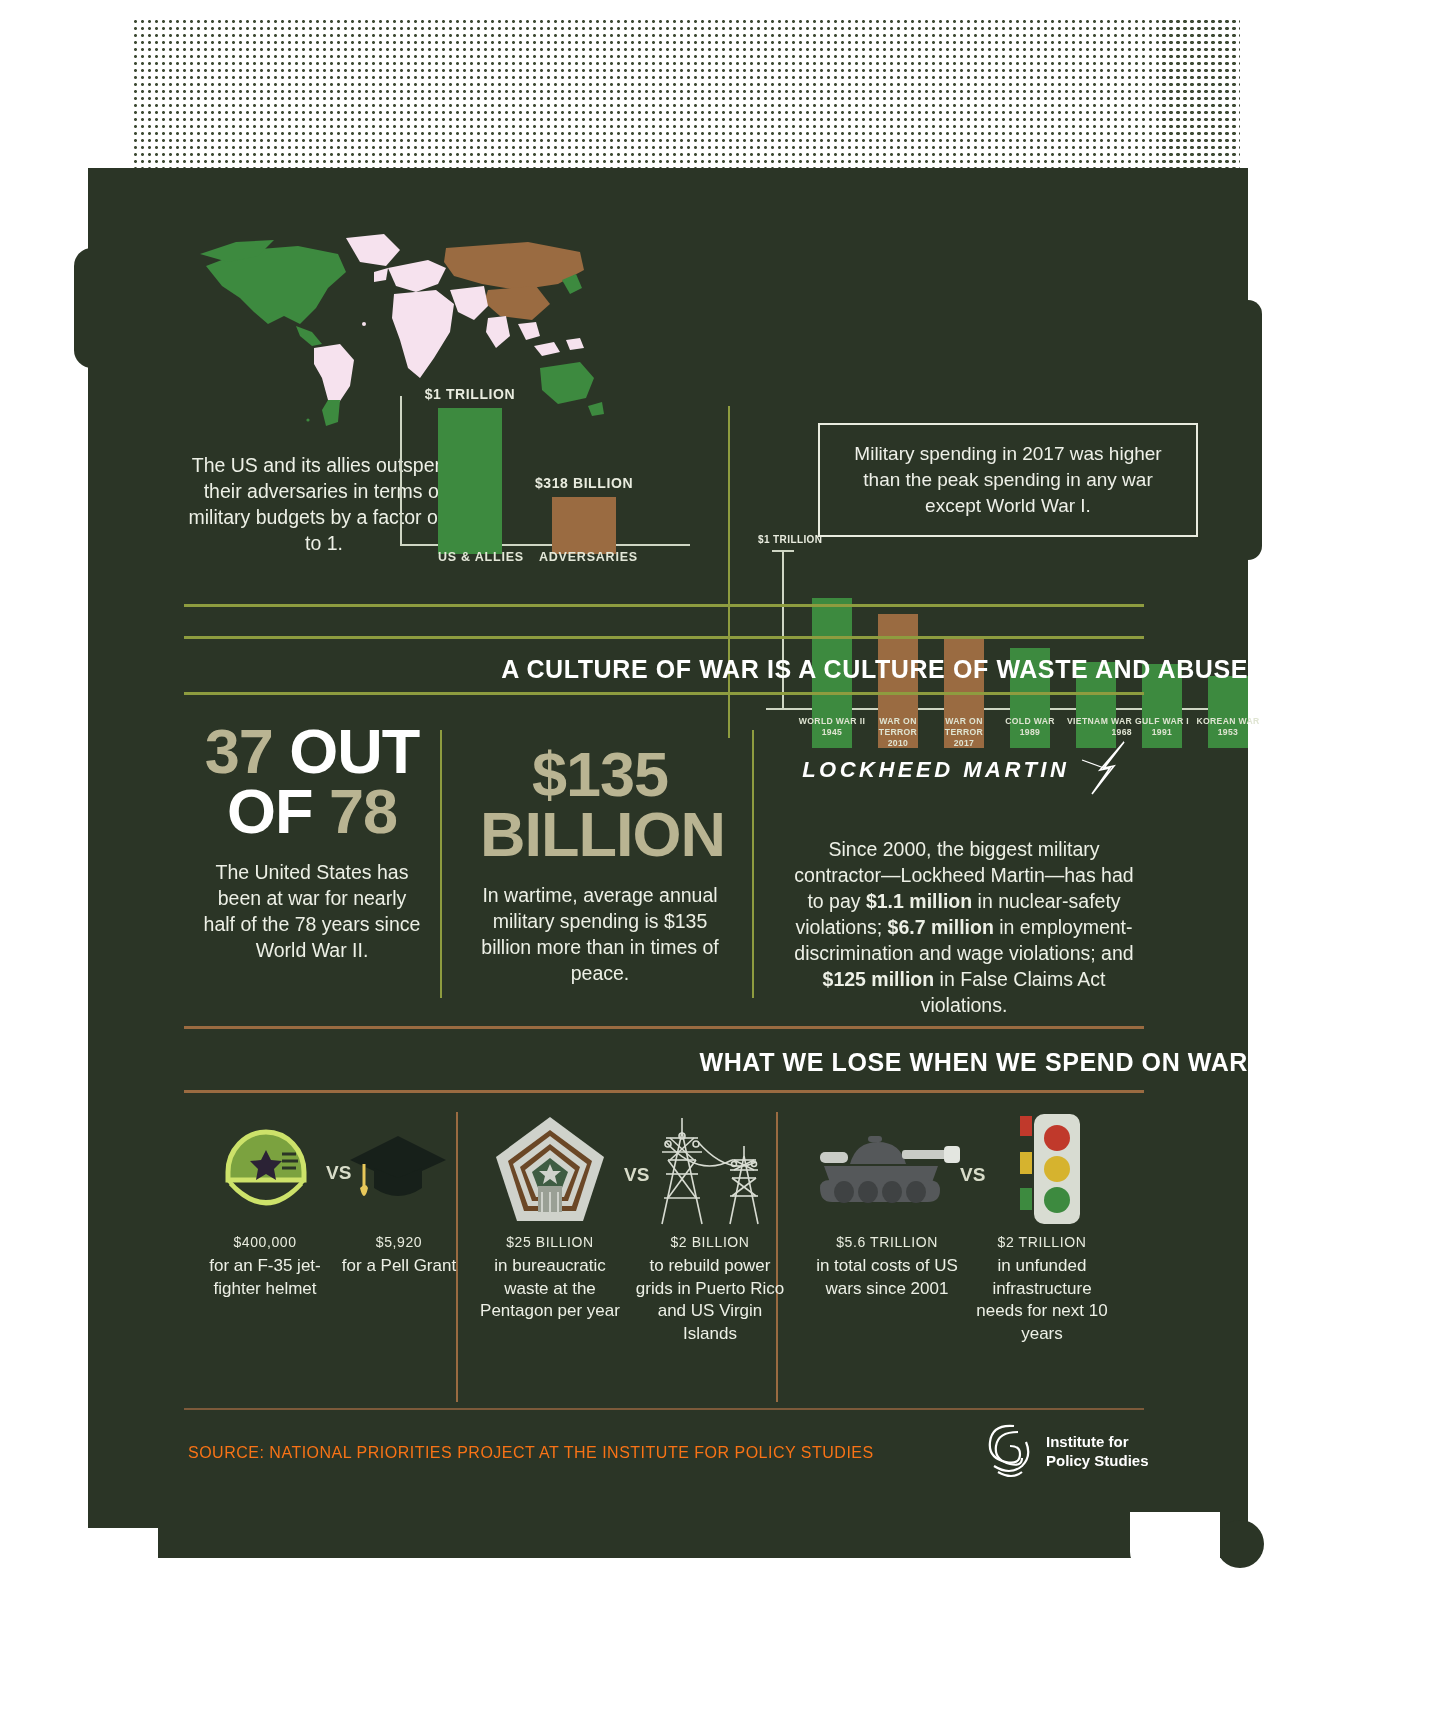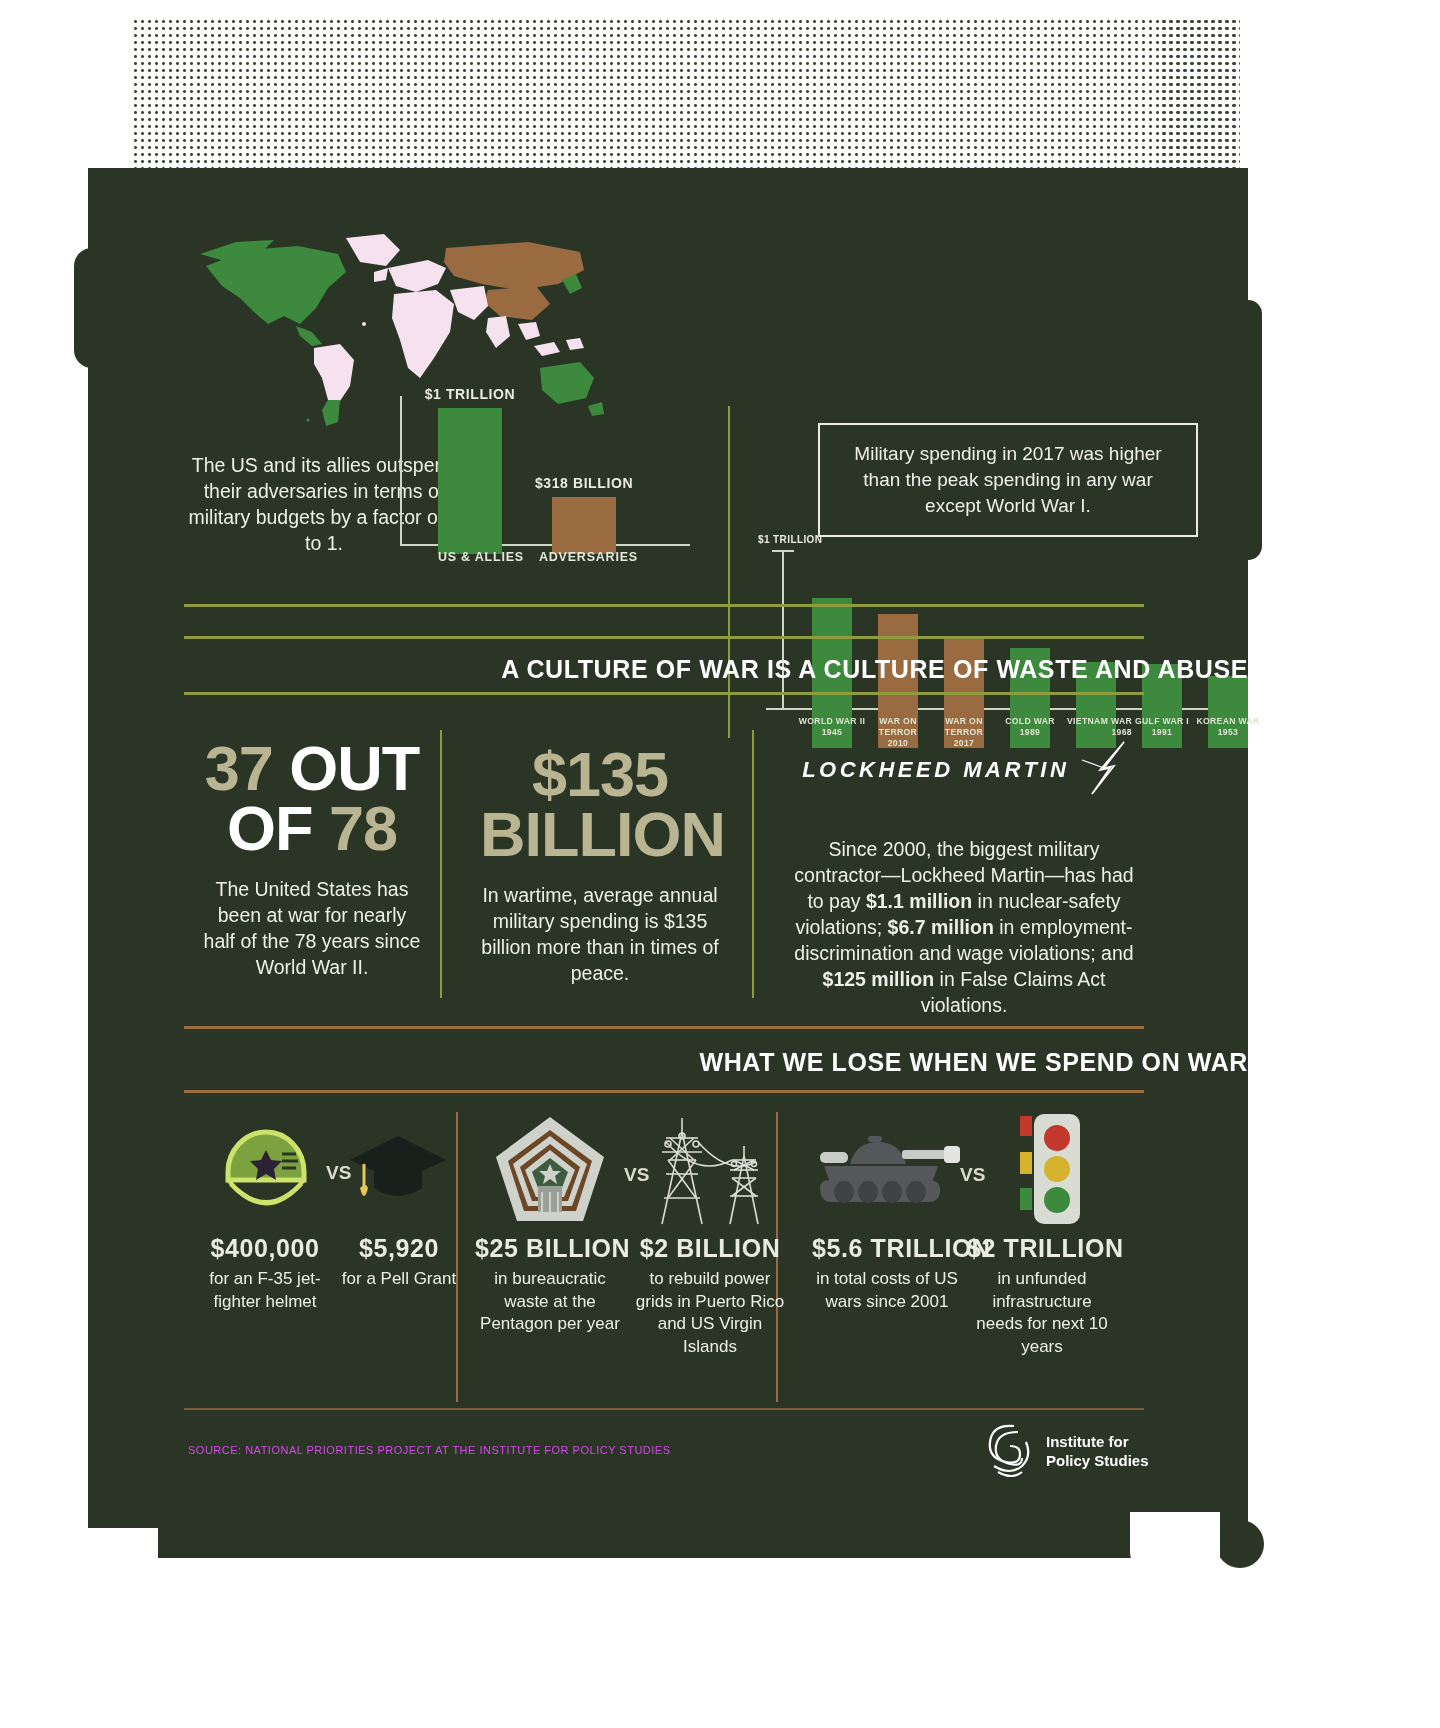--- a/index.html
+++ b/index.html
@@ -94,32 +94,32 @@
   .vdiv-mid{position:absolute;width:2px;background:#8e9c3f;}
   .lm-word{
     font-size:22px;font-weight:bold;font-style:italic;letter-spacing:3.5px;
     color:#ffffff;display:inline-block;vertical-align:middle;
   }
 
   
   .cmp-group{position:absolute;top:0;}
   .cmp-item{position:absolute;text-align:center;width:150px;}
   .cmp-val{
-    font-size:25px;font-weight:bold;letter-spacing:.6px;color:#e9ecdf;
+    font-size:14px;font-weight:normal;letter-spacing:.6px;color:#e9ecdf;
     font-family:"Liberation Sans Narrow","Liberation Sans",sans-serif;white-space:nowrap;
   }
   .cmp-desc{font-size:17px;line-height:22.5px;color:#edf0e6;margin-top:5px;}
   .vs{
     position:absolute;font-size:19px;font-weight:bold;color:#d8dcc9;
     font-family:"Liberation Sans Narrow","Liberation Sans",sans-serif;
   }
   .vdiv-bot{position:absolute;width:2px;background:#9a6b41;}
 
   .source{
-    position:absolute;font-size:11px;letter-spacing:.5px;color:#d946ef;
+    position:absolute;font-size:16px;letter-spacing:.5px;color:#f97316;
   }
   .ips{position:absolute;color:#ffffff;}
   .ips-t1{font-size:15px;font-weight:bold;line-height:19px;}
 </style>
 </head>
 <body>
 
 <div class="page">
 
   <div class="dots"></div>
@@ -239,21 +239,21 @@
     </div>
 
     <div class="rule" style="left:96px;top:436px;width:960px;"></div>
     <div class="rule" style="left:96px;top:468px;width:960px;"></div>
     <div class="section-title" style="top:487px;">A CULTURE OF WAR IS A CULTURE OF WASTE AND ABUSE</div>
     <div class="rule" style="left:96px;top:524px;width:960px;"></div>
 
     <div class="vdiv-mid" style="left:352px;top:562px;height:268px;"></div>
     <div class="vdiv-mid" style="left:664px;top:562px;height:268px;"></div>
 
-    <div class="mid-col" style="left:112px;top:570px;width:224px;">
+    <div class="mid-col" style="left:112px;top:553px;width:224px;">
       <div class="bignum">
         <span class="tan">37</span>
         <span class="wht">OUT</span><br>
         <span class="wht">OF</span>
         <span class="tan">78</span>
       </div>
       <div class="mid-body">The United States has been at war for nearly half of the 78 years since World War II.</div>
     </div>
 
     <div class="mid-col" style="left:392px;top:576px;width:240px;">

